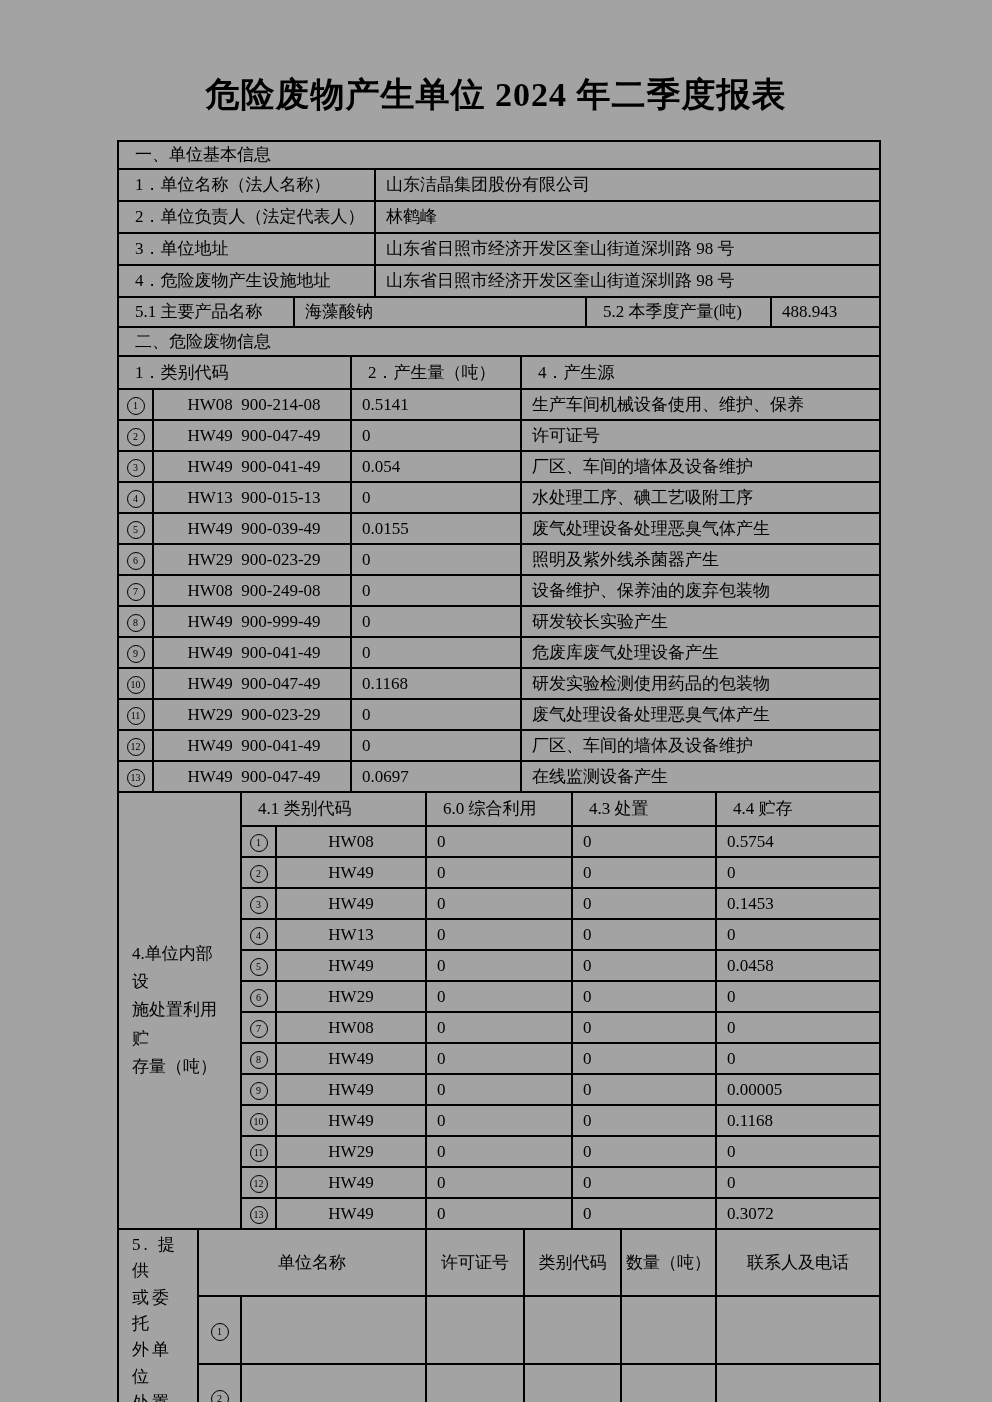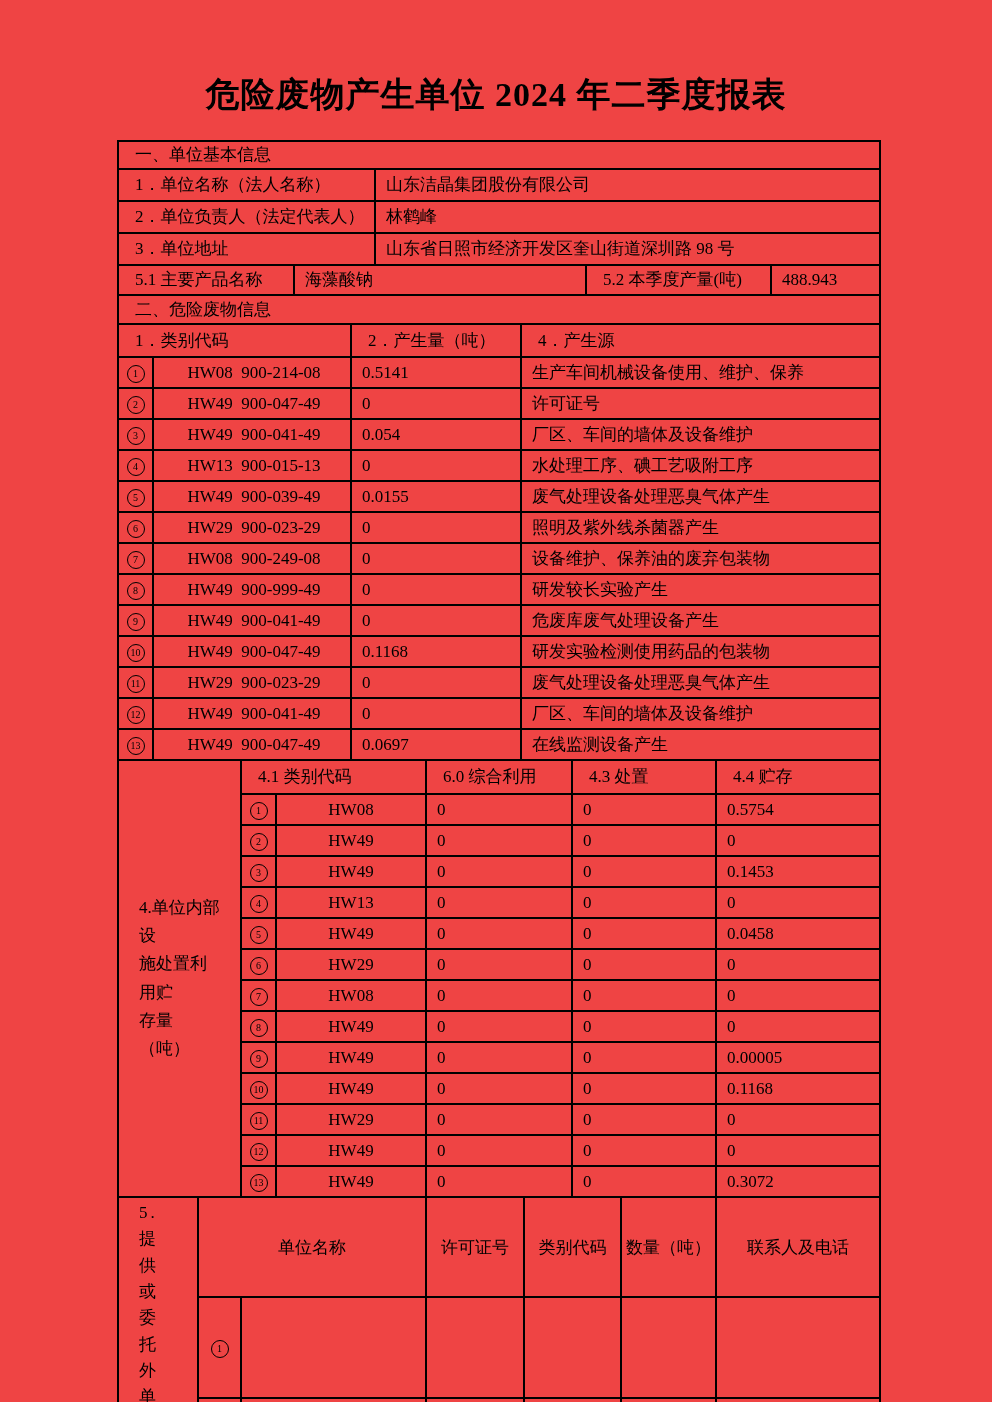--- a/index.html
+++ b/index.html
@@ -1,19 +1,19 @@
 <!DOCTYPE html>
 <html><head>
 <meta charset="utf-8">
 <style>
   html,body { margin:0; padding:0; background:#ffffff; }
   .page {
     position:relative;
     width:992px; height:1402px;
-    background:#ef4444;
+    background:#a3a3a3;
     color:#000;
     font-family:"Liberation Serif","DejaVu Serif",serif;
     overflow:hidden;
   }
   .title {
     position:absolute; top:72px; left:0; width:100%;
     text-align:center;
     font-size:34px; font-weight:bold; letter-spacing:1px;
     white-space:nowrap;
   }
@@ -37,21 +37,21 @@
   tr.r27 td { height:23px; }
   tr.r31 td { height:27px; }
   tr.r29 td { height:25px; }
   tr.r32 td { height:28px; }
   tr.r33 td { height:29px; }
   td.ctr { text-align:center; padding-left:4px; }
   td.code { white-space:pre; text-align:center; }
   td.val { padding-left:10px; }
   td.hd { padding-left:16px; }
   td.grplbl {
-    padding:2px 20px;
+    padding:2px 13px;
     white-space:pre-line;
     line-height:1.65;
     vertical-align:middle;
   }
   td.grplbl5 { letter-spacing:3px; line-height:1.55; }
   .circ {
     display:inline-flex; align-items:center; justify-content:center;
     box-sizing:border-box;
     width:18px; height:18px;
     border:1.5px solid #000; border-radius:50%;
@@ -86,20 +86,24 @@
           <tr class="r30">
             <td class="hd">2．单位负责人（法定代表人）</td>
             <td class="val">林鹤峰</td>
           </tr>
 
           <tr class="r30">
             <td class="hd">3．单位地址</td>
             <td class="val">山东省日照市经济开发区奎山街道深圳路 98 号</td>
           </tr>
 
+          <tr class="r30">
+            <td class="hd">4．危险废物产生设施地址</td>
+            <td class="val">山东省日照市经济开发区奎山街道深圳路 98 号</td>
+          </tr>
         </tbody>
     </table>
 
     <table class="t">
       <colgroup>
           <col style="width:176px">
           <col style="width:292px">
           <col style="width:185px">
           <col style="width:109px">
         </colgroup>

